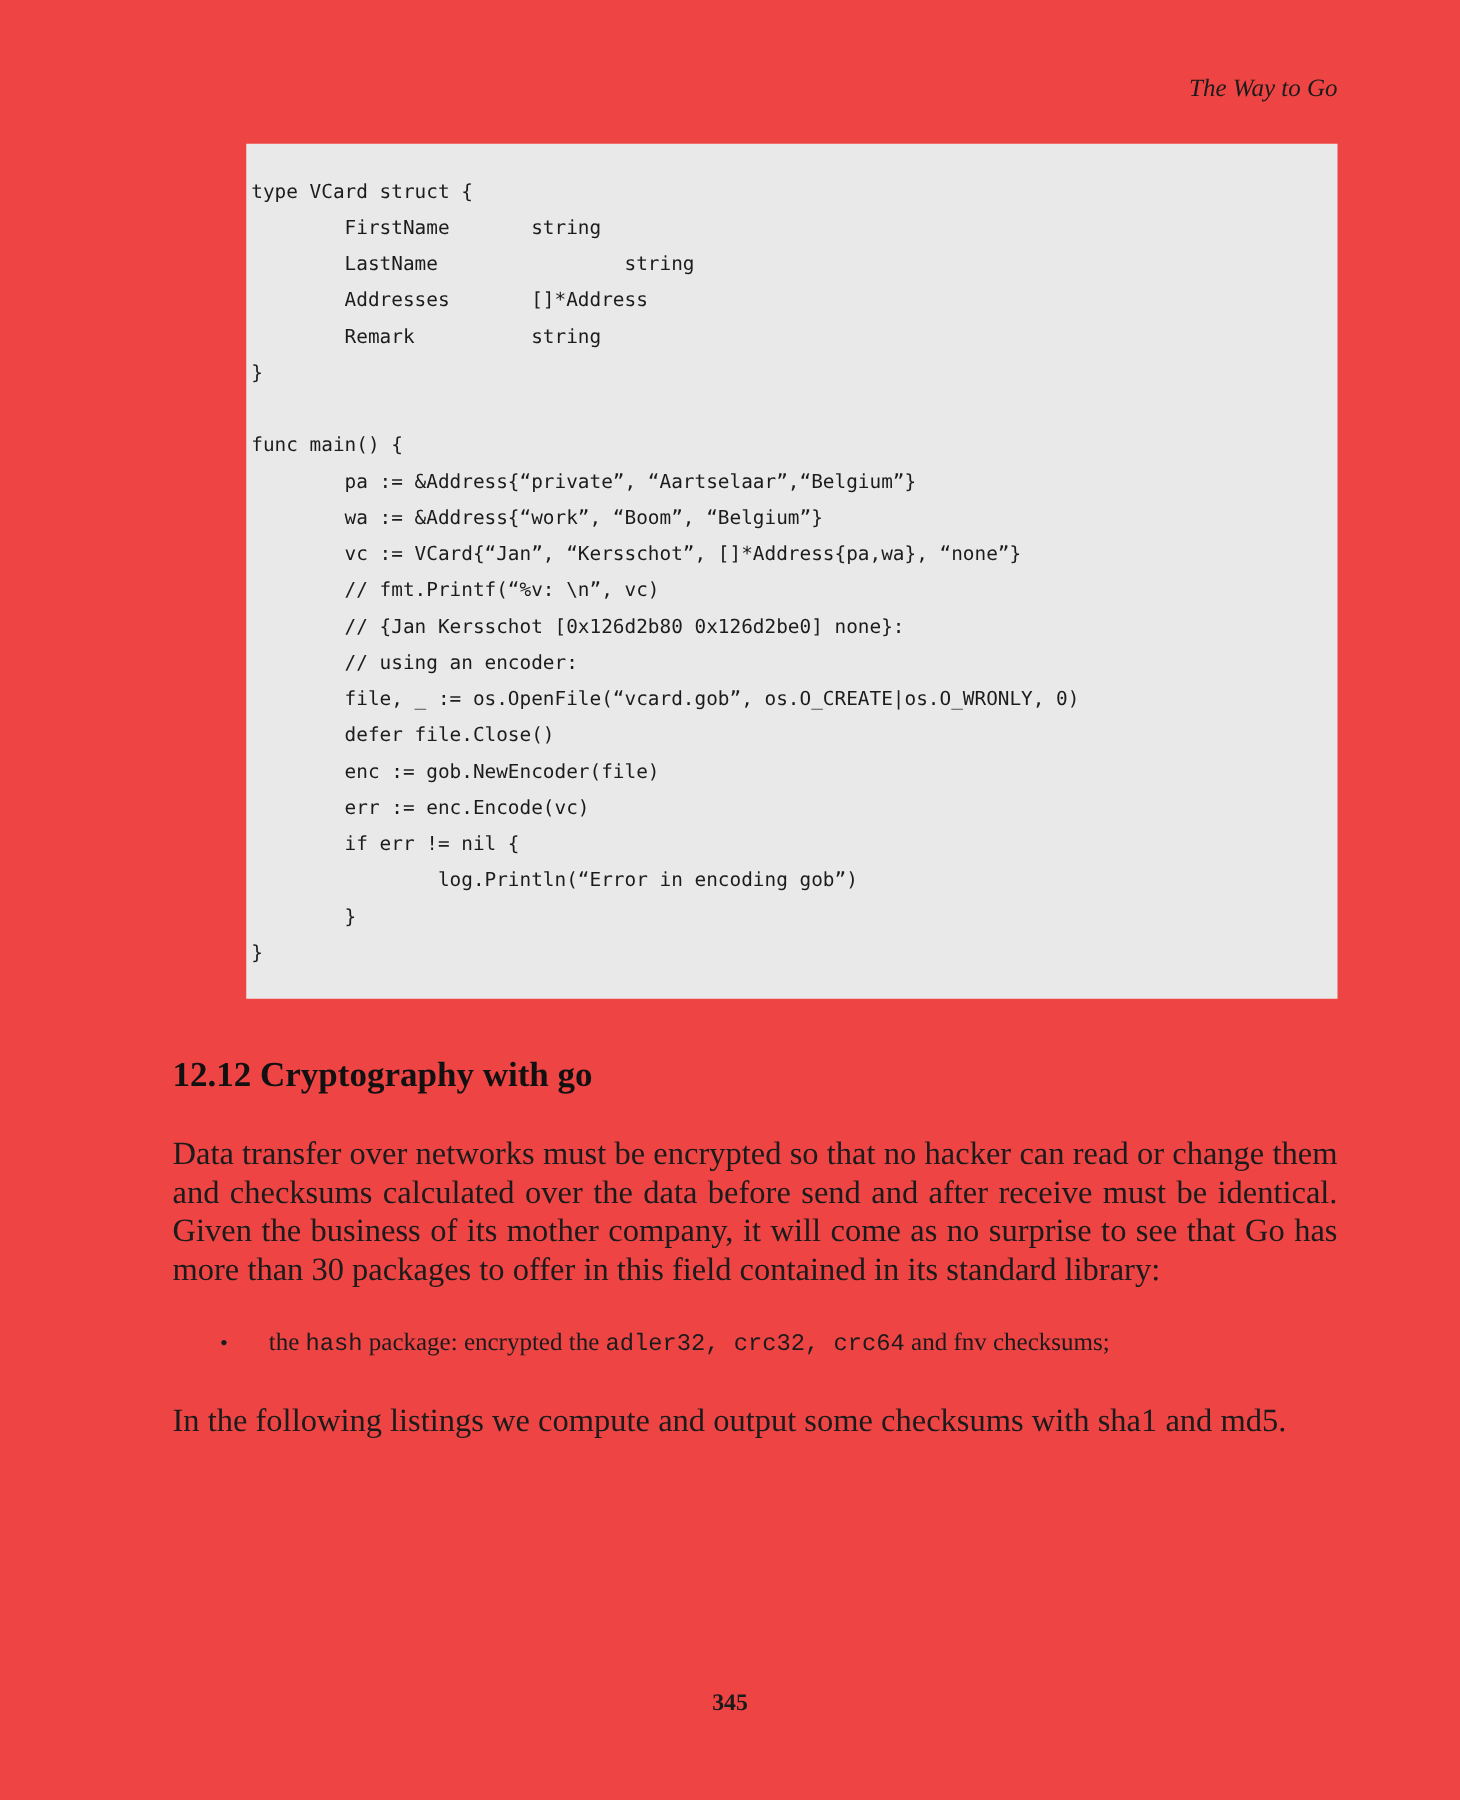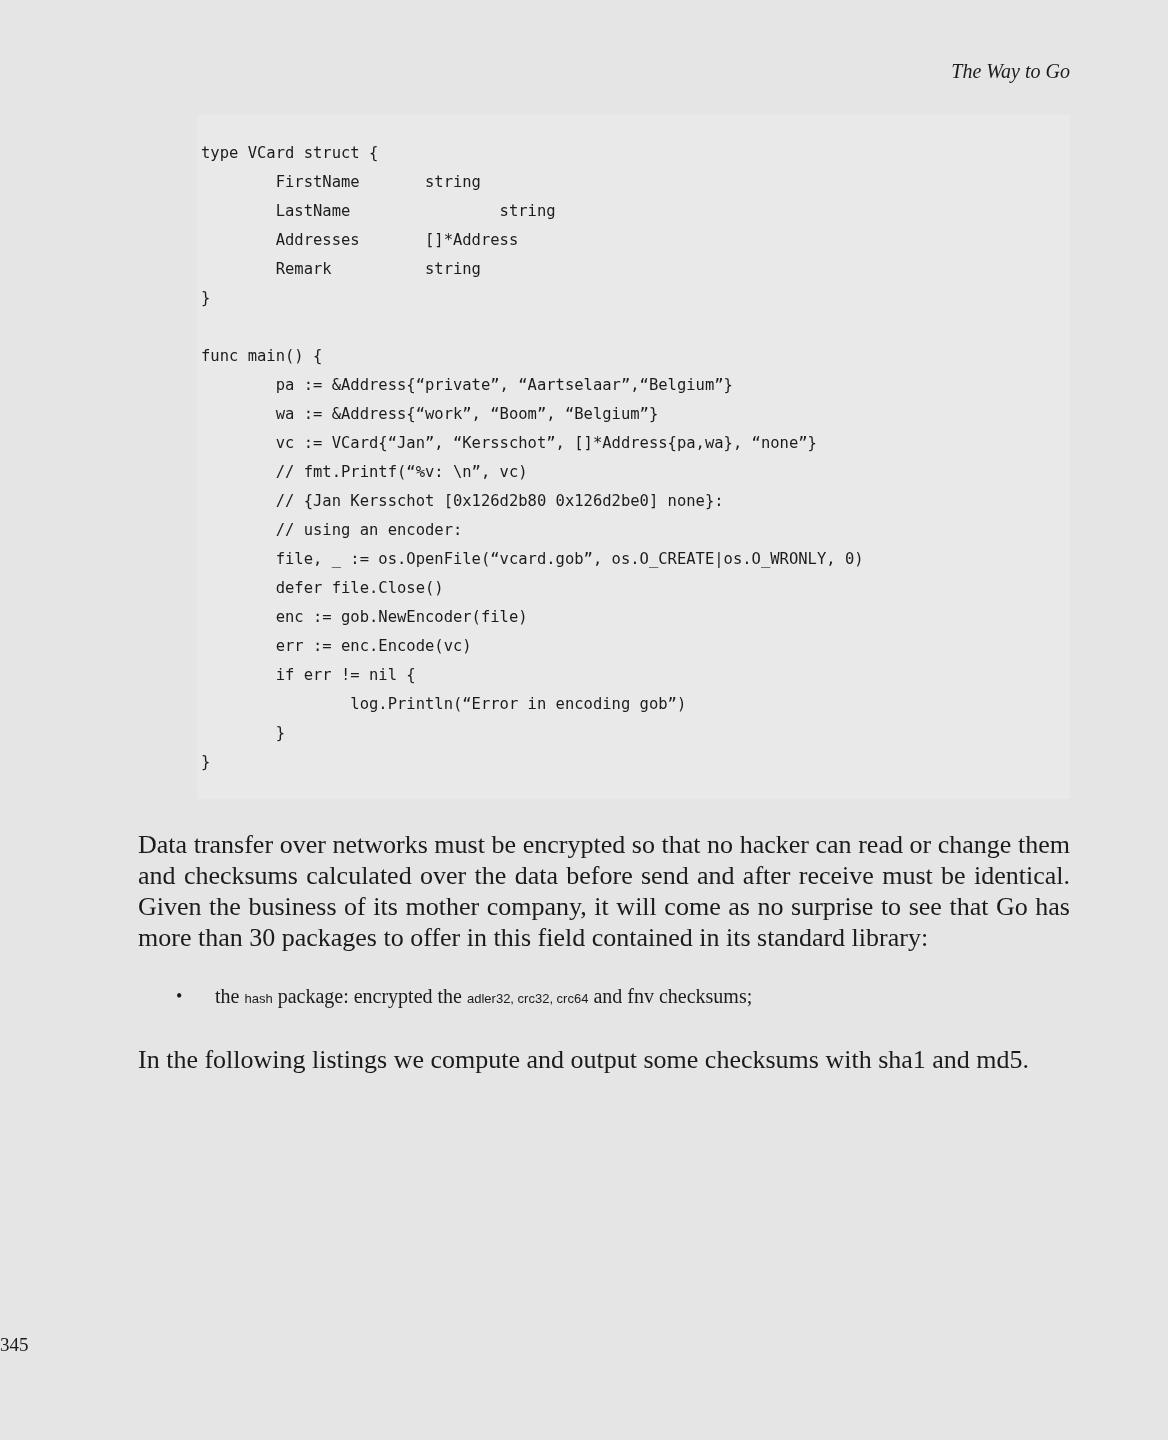--- a/index.html
+++ b/index.html
@@ -2,21 +2,21 @@
 <html><head>
 <meta charset="utf-8">
 <style>
   * { box-sizing: border-box; }
   html, body { margin: 0; padding: 0; background: #ffffff; }
 
   .page {
     position: relative;
     width: 1168px;
     height: 1440px;
-    background: #e5e5e5;
+    background: #ef4444;
     font-family: "Liberation Serif", serif;
     color: #1b1b1b;
     overflow: hidden;
   }
 
   .running-header {
     position: absolute;
     top: 60px;
     right: 98px;
     font-style: italic;
@@ -73,32 +73,33 @@
   }
   .bullet-list li::before {
     content: "\2022";
     position: absolute;
     left: 38px;
     top: 0;
     font-size: 18px;
   }
 
   .code-inline {
-    font-family: Liberation Sans, sans-serif;
-    font-size: 13px;
+    font-family: Liberation Mono, monospace;
+    font-size: 19px;
   }
 
   .page-number {
     position: absolute;
-    bottom: 84px;
+    bottom: 66px;
     left: 0;
     width: 100%;
-    text-align: left;
+    text-align: center;
     font-size: 19px;
     color: #1b1b1b;
+    font-weight: bold;
   }
 </style>
 </head>
 <body>
 
 <div class="page">
 
   <div class="running-header">The Way to Go</div>
 
   <pre class="code-block">type VCard struct {
@@ -118,20 +119,21 @@
         file, _ := os.OpenFile(“vcard.gob”, os.O_CREATE|os.O_WRONLY, 0)
         defer file.Close()
         enc := gob.NewEncoder(file)
         err := enc.Encode(vc)
         if err != nil {
                 log.Println(“Error in encoding gob”)
         }
 }</pre>
 
 
+  <h2 class="section-heading">12.12 Cryptography with go</h2>
 
   <p class="body-text">Data transfer over networks must be encrypted so that no hacker can read or change them and checksums calculated over the data before send and after receive must be identical. Given the business of its mother company, it will come as no surprise to see that Go has more than 30 packages to offer in this field contained in its standard library:</p>
 
   <ul class="bullet-list">
     <li><span>the </span><span class="code-inline">hash</span><span> package: encrypted the </span><span class="code-inline">adler32, crc32, crc64</span><span> and fnv checksums;</span></li>
   </ul>
 
   <p class="body-text">In the following listings we compute and output some checksums with sha1 and md5.</p>
 
   <div class="page-number">345</div>

